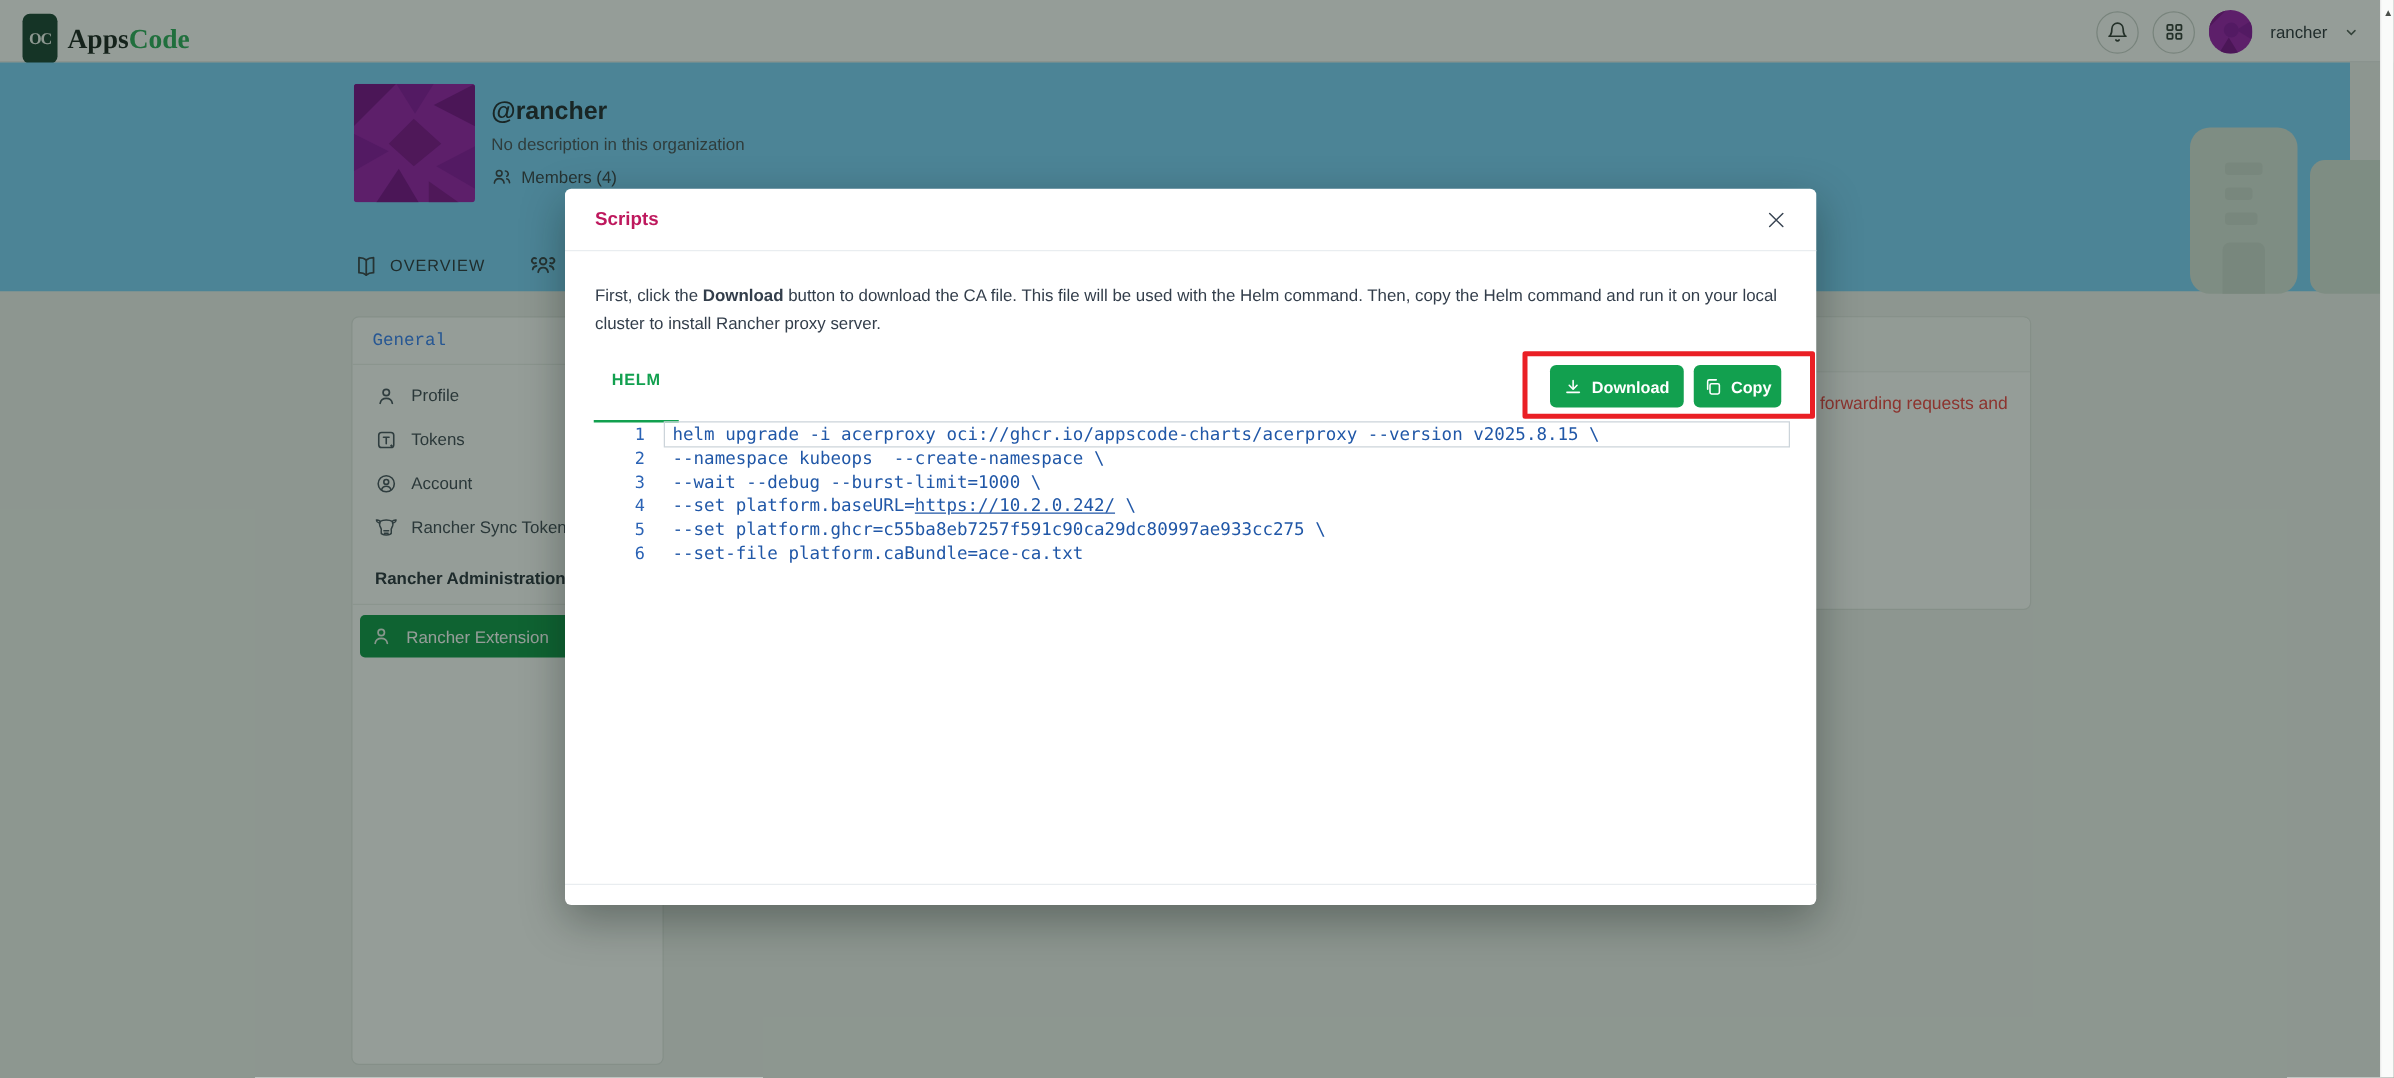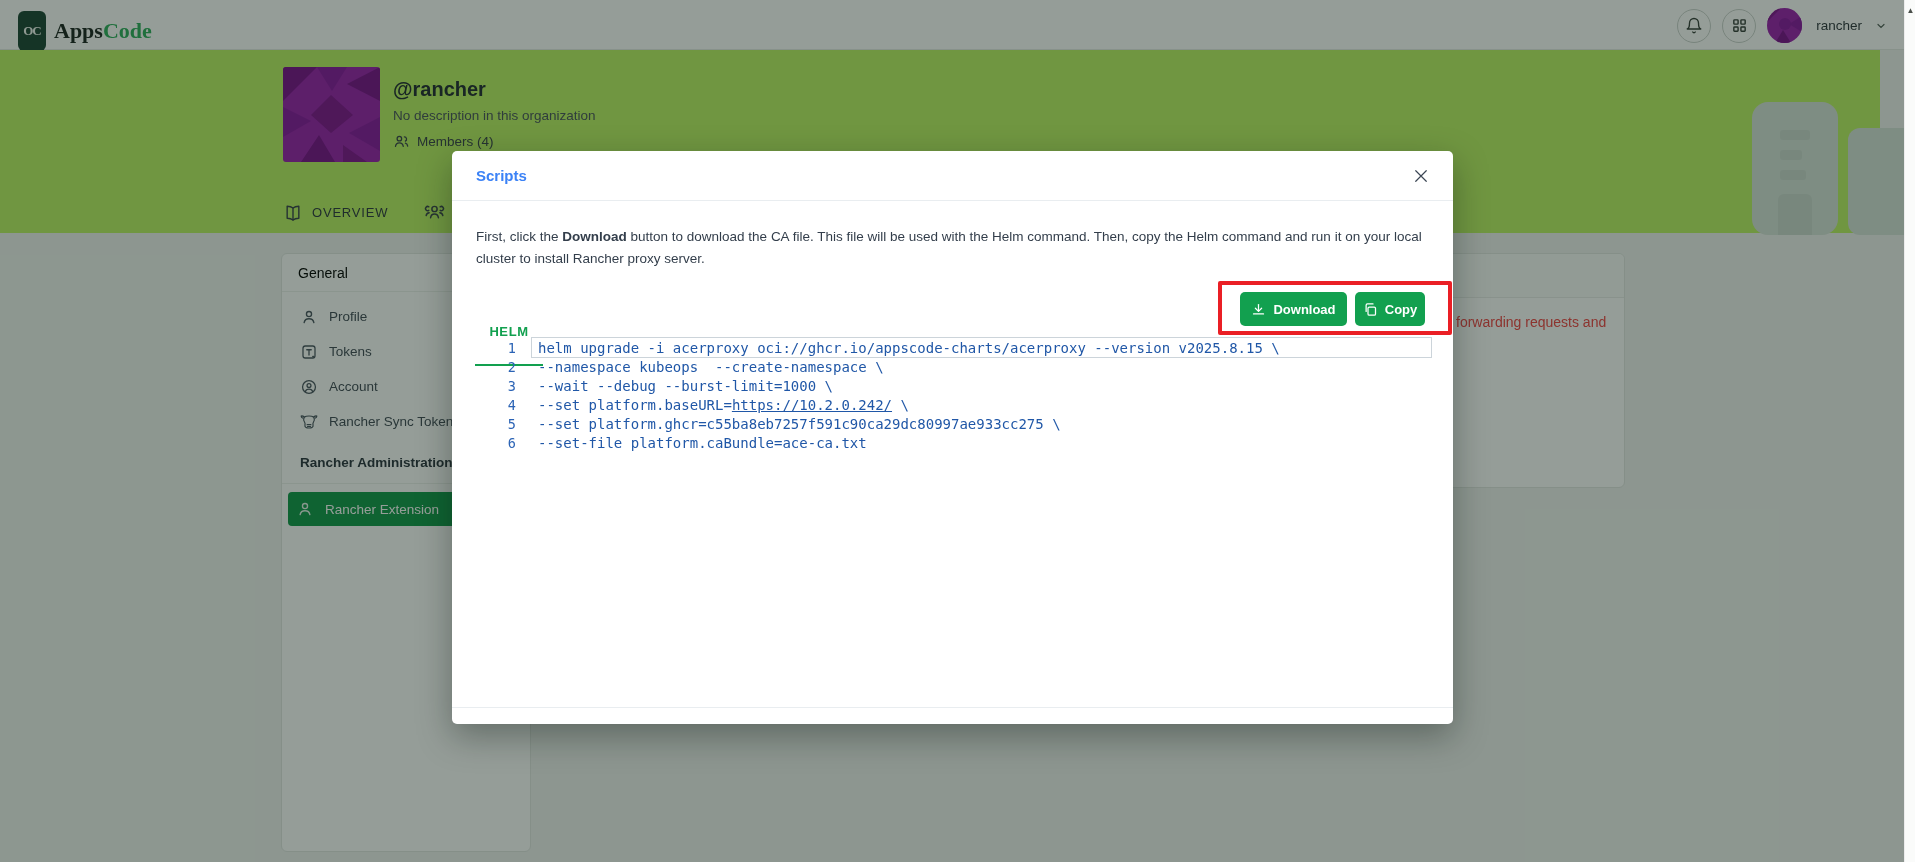--- a/index.html
+++ b/index.html
@@ -14,60 +14,60 @@
   .brand-text { font-family:"Liberation Serif", serif; font-weight:bold; font-size:22px; }
   .brand-text .p1 { color:#1b2520; }
   .brand-text .p2 { color:#2fae5d; }
   .topbar-right { position:absolute; right:28px; top:8px; display:flex; align-items:center; gap:11px; }
   .circle-btn { width:34px; height:34px; border-radius:50%; border:1px solid #ccd2ce; background:#fff; display:flex; align-items:center; justify-content:center; color:#363f3a; cursor:pointer; }
   .avatar-sm { width:35px; height:35px; border-radius:50%; overflow:hidden; }
   .username { font-size:13.5px; color:#2f373e; margin-left:3px; }
   .chev { color:#55605a; margin-left:2px; display:flex; }
 
   
-  .banner { position:absolute; left:0; top:50px; width:1880px; height:183px; background:#bef264; z-index:1; }
+  .banner { position:absolute; left:0; top:50px; width:1880px; height:183px; background:#7dd3fc; z-index:1; }
   .banner-illus { position:absolute; border-radius:16px; background:#d7e2d9; }
   .illus-a { left:1752px; top:52px; width:86px; height:133px; }
   .illus-b { left:1848px; top:78px; width:60px; height:107px; border-radius:12px 0 0 12px; }
   .illus-win { position:absolute; background:#cbd8cf; border-radius:3px; }
   .org-avatar { position:absolute; left:283px; top:17px; width:97px; height:95px; border-radius:3px; overflow:hidden; }
   .org-name { position:absolute; left:393px; top:28px; font-size:20px; font-weight:bold; color:#232b33; }
   .org-desc { position:absolute; left:393px; top:58px; font-size:13.5px; color:#4a545c; }
   .org-members { position:absolute; left:393px; top:83px; display:flex; align-items:center; gap:7px; font-size:13.5px; color:#39424a; }
   .org-members svg { color:#39424a; }
   .banner-tabs { position:absolute; left:283px; bottom:10px; display:flex; align-items:center; gap:36px; }
   .btab { display:flex; align-items:center; gap:9px; font-size:13px; letter-spacing:0.8px; color:#2e3840; font-weight:500; cursor:pointer; }
   .btab svg { color:#39434b; }
 
   
   .sidebar-card { position:absolute; left:281px; top:253px; width:250px; height:599px; background:#fff; border:1px solid #e2e6e3; border-radius:6px; z-index:1; }
-  .sb-header { padding:11px 16px 10px; font-size:14px; color:#000000; border-bottom:1px solid #edf0ee; }
+  .sb-header { padding:11px 16px 10px; font-size:14px; color:#3b82f6; border-bottom:1px solid #edf0ee;font-family:Liberation Mono, monospace; }
   .sb-list { padding-top:7px; }
   .sb-item { height:35px; display:flex; align-items:center; gap:11px; padding-left:18px; font-size:13.5px; color:#424c57; cursor:pointer; }
   .sb-item svg { color:#4a5560; flex:0 0 auto; }
   .sb-section { margin-top:10px; padding-left:18px; font-size:13.5px; font-weight:bold; color:#2b353f; height:26px; display:flex; align-items:center; }
   .sb-divider { margin-top:8px; border-top:1px solid #edf0ee; }
   .sb-selected { margin:8px 6px 0; height:34px; border-radius:4px; background:#10984a; color:#fff; display:flex; align-items:center; gap:11px; padding-left:8px; font-size:13.5px; cursor:pointer; }
   .sb-selected svg { color:#e8f5ec; }
 
   .main-card { position:absolute; left:543px; top:253px; width:1082px; height:235px; background:#fff; border:1px solid #e2e6e3; border-radius:6px; z-index:1; }
   .mc-header { height:44px; background:#fafbfa; border-bottom:1px solid #e9ecea; border-radius:6px 6px 0 0; }
   .mc-fragment { position:absolute; left:912px; top:60px; font-size:14px; color:#ef4444; }
 
   
   .overlay { position:absolute; inset:0; background:rgba(14,33,21,0.44); z-index:10; }
 
   
   .modal { position:absolute; left:452px; top:151px; width:1001px; height:573px; background:#fff; border-radius:5px; box-shadow:0 12px 34px rgba(10,20,15,0.35); z-index:20; }
   .modal-header { position:relative; height:50px; border-bottom:1px solid #e9edf0; }
-  .modal-title { position:absolute; left:24px; top:0; line-height:50px; font-size:15px; font-weight:bold; color:#3b82f6; }
+  .modal-title { position:absolute; left:24px; top:0; line-height:50px; font-size:15px; font-weight:bold; color:#be185d; }
   .modal-close { position:absolute; right:20px; top:13px; width:24px; height:24px; display:flex; align-items:center; justify-content:center; color:#3b4654; cursor:pointer; }
   .modal-desc { position:absolute; left:24px; top:75px; width:953px; font-size:13.5px; line-height:21.5px; color:#333e4b; }
   .modal-desc b { font-weight:bold; }
-  .helm-tab { position:absolute; left:23px; top:145px; width:68px; height:42px; text-align:center; font-size:13px; font-weight:bold; letter-spacing:0.6px; color:#12a04f; border-bottom:2px solid #12a04f; cursor:pointer;margin-top:28px; }
+  .helm-tab { position:absolute; left:23px; top:145px; width:68px; height:42px; text-align:center; font-size:13px; font-weight:bold; letter-spacing:0.6px; color:#12a04f; border-bottom:2px solid #12a04f; cursor:pointer; }
   .btn { position:absolute; top:141px; height:34px; border:none; border-radius:5px; background:#12a04f; color:#fff; font-family:"Liberation Sans", sans-serif; font-size:13px; font-weight:bold; display:flex; align-items:center; justify-content:center; gap:7px; cursor:pointer; }
   .btn-download { left:788px; width:107px; }
   .btn-copy { left:903px; width:70px; }
   .code-block { position:absolute; left:24px; top:187px; width:953px; font-family:"DejaVu Sans Mono", monospace; font-size:14px; color:#2057a7; }
   .code-row { display:flex; height:19px; align-items:center; }
   .code-num { width:40px; text-align:right; flex:0 0 auto; color:#2b63b5; font-size:13.5px; }
   .code-text { margin-left:22px; white-space:pre; }
   .code-link { text-decoration:underline; white-space:pre; }
   .line1-box { position:absolute; left:79px; top:186px; width:901px; height:21px; border:1px solid #ccd4da; pointer-events:none; }
   .modal-footline { position:absolute; left:0; top:556px; width:1001px; border-top:1px solid #e9edf0; }

